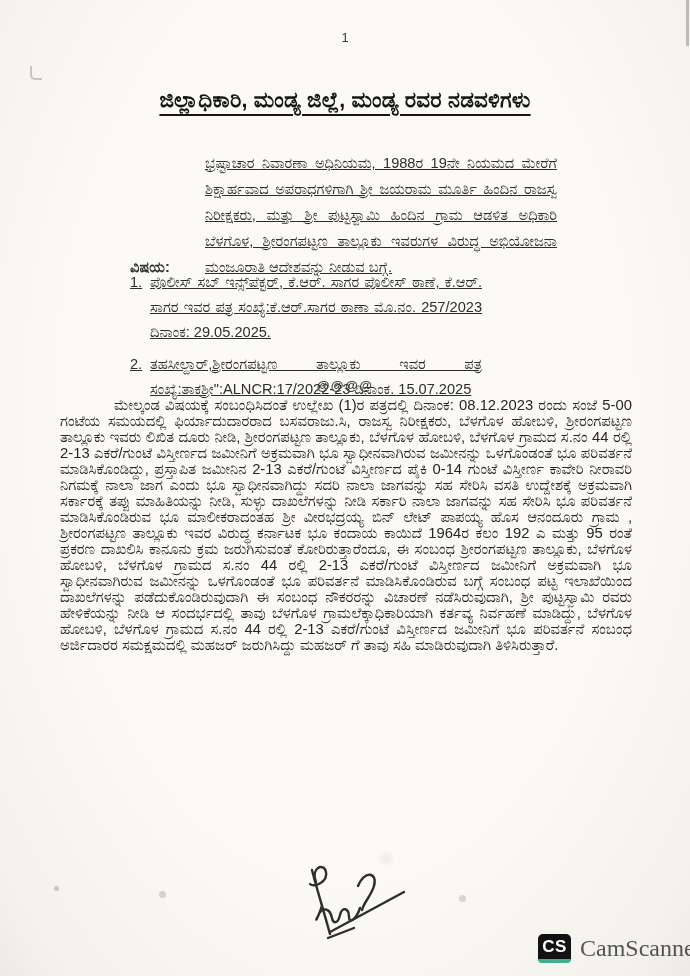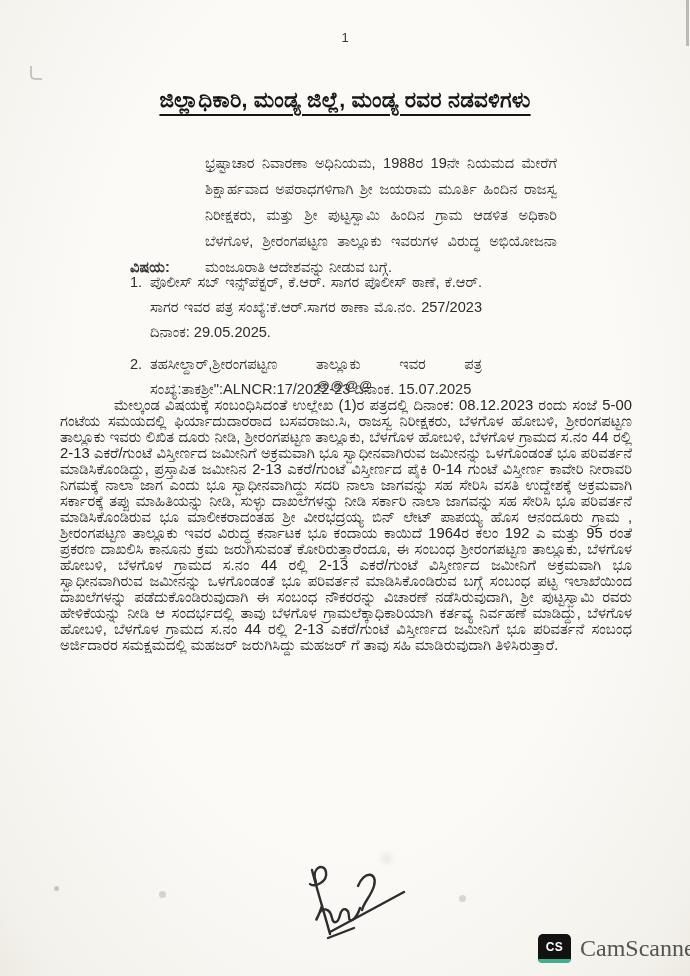--- a/index.html
+++ b/index.html
@@ -21,21 +21,21 @@
     position:absolute;top:88px;left:0;width:100%;
     text-align:center;font-size:21.5px;font-weight:bold;color:#161616;
     text-decoration:underline;text-underline-offset:7px;
     text-decoration-thickness:2px;letter-spacing:.2px;
   }
   .meta{position:absolute;left:130px;width:452px;font-size:14.6px;line-height:26px;color:#2e2e2e;}
   .meta-subject{top:150px;}
   .meta-ref{top:270px;}
   .meta-row{display:flex;align-items:flex-end;}
   .meta-label{width:75px;flex:0 0 75px;font-weight:bold;color:#333;}
-  .meta-body{width:352px;flex:0 0 352px;text-align:justify;}
+  .meta-body{width:352px;flex:0 0 352px;text-align:justify;text-decoration:underline;}
   .ref-item{display:flex;margin-bottom:7px;line-height:25px;}
   .ref-num{width:20px;flex:0 0 20px;}
   .ref-text{width:332px;flex:0 0 332px;text-align:justify;}
   .separator{
     position:absolute;top:378px;left:0;width:690px;text-align:center;
     font-size:13px;letter-spacing:1.5px;color:#3a3a3a;font-weight:bold;
   }
   .body-paragraph{
     position:absolute;top:397px;left:60px;width:572px;
     font-size:14.8px;line-height:16px;text-align:justify;
@@ -43,21 +43,21 @@
   }
   .signature{position:absolute;top:860px;left:272px;width:140px;height:86px;}
   .signature svg{width:100%;height:100%;}
   .scanner-footer{
     position:absolute;top:934px;left:538px;
     display:flex;align-items:center;gap:9px;
   }
   .cs-badge{
     width:33px;height:25px;background:#121212;border-radius:5px 5px 4px 4px;
     border-bottom:4px solid #3eb08f;
-    color:#ffffff;font-weight:bold;font-size:12px;
+    color:#ffffff;font-weight:bold;font-size:17px;
     display:flex;align-items:center;justify-content:center;
     letter-spacing:.5px;
   }
   .cs-text{
     font-family:"Liberation Serif","DejaVu Serif",serif;
     font-size:24px;color:#555550;
   }
   
   .artifact-corner-mark{
     position:absolute;top:66px;left:30px;width:10px;height:12px;

